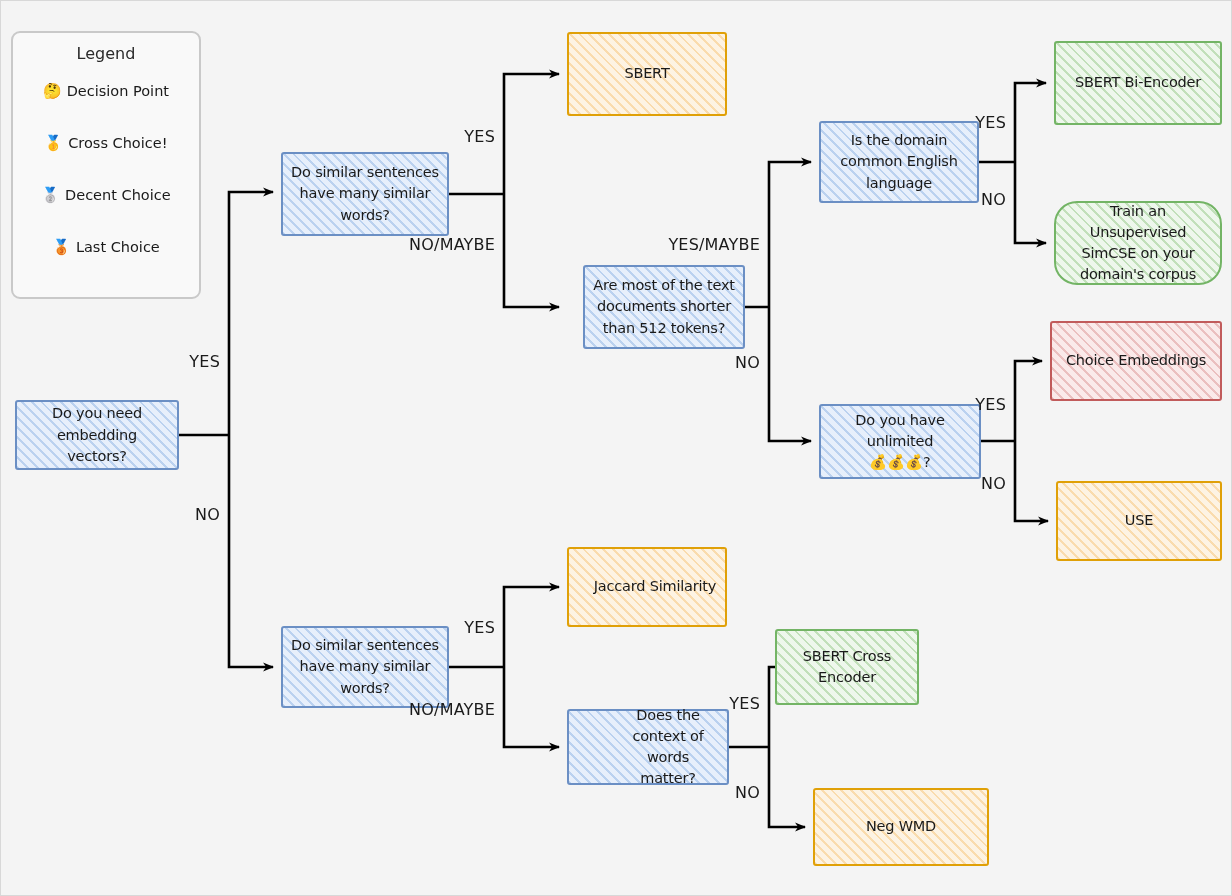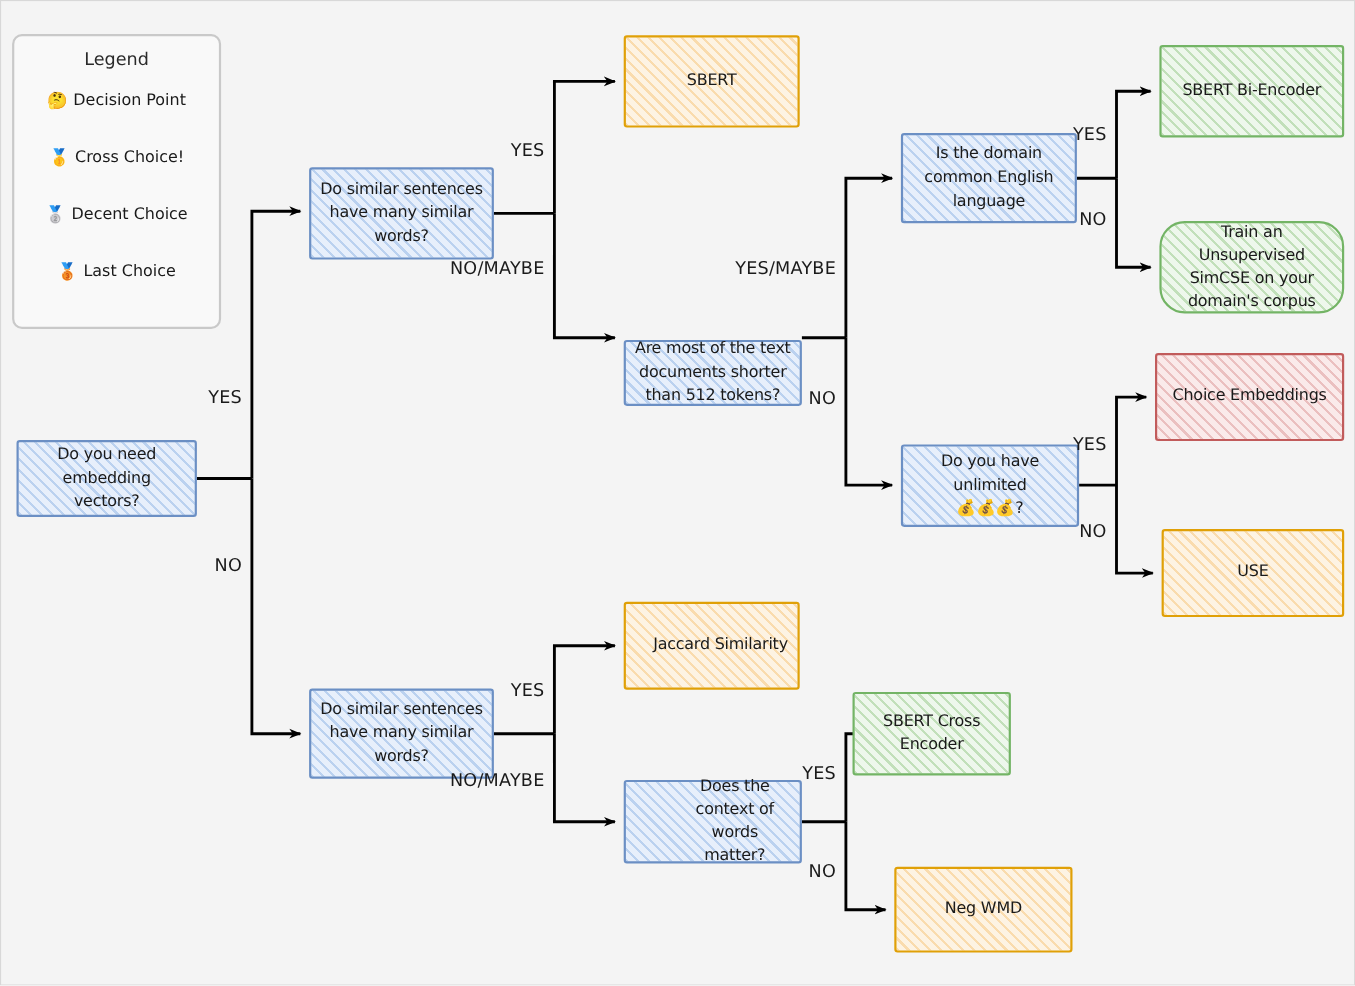--- a/index.html
+++ b/index.html
@@ -162,21 +162,21 @@
   <div id="nodes-layer">
       <div class="node decision" style="left: 14px; top: 399px; width: 164px; height: 70px;">
         <span>Do you need<br>embedding vectors?</span>
       </div>
       <div class="node decision" style="left: 280px; top: 151px; width: 168px; height: 84px;">
         <span>Do similar sentences<br>have many similar<br>words?</span>
       </div>
       <div class="node decent" style="left: 566px; top: 31px; width: 160px; height: 84px;">
         <span>SBERT</span>
       </div>
-      <div class="node decision" style="left: 566px; top: 264px; width: 162px; height: 60px; margin-top: 44px;">
+      <div class="node decision" style="left: 582px; top: 264px; width: 162px; height: 84px;">
         <span>Are most of the text<br>documents shorter<br>than 512 tokens?</span>
       </div>
       <div class="node decision" style="left: 818px; top: 120px; width: 160px; height: 82px;">
         <span>Is the domain<br>common English<br>language</span>
       </div>
       <div class="node best" style="left: 1053px; top: 40px; width: 168px; height: 84px;">
         <span>SBERT Bi-Encoder</span>
       </div>
       <div class="node best" style="left: 1053px; top: 200px; width: 168px; height: 84px; border-radius: 23px;">
         <span>Train an Unsupervised<br>SimCSE on your<br>domain's corpus</span>
@@ -195,21 +195,21 @@
       </div>
       <div class="node decent" style="left: 566px; top: 546px; width: 160px; height: 80px; padding-left: 24px;">
         <span>Jaccard Similarity</span>
       </div>
       <div class="node decision" style="left: 566px; top: 708px; width: 162px; height: 76px; padding-left: 48px;">
         <span>Does the context of<br>words matter?</span>
       </div>
       <div class="node best" style="left: 774px; top: 628px; width: 144px; height: 76px; text-align: center;">
         <span>SBERT Cross Encoder</span>
       </div>
-      <div class="node decent" style="left: 812px; top: 787px; width: 162px; height: 78px; text-align: right;">
+      <div class="node decent" style="left: 812px; top: 787px; width: 176px; height: 78px; text-align: right;">
         <span>Neg WMD</span>
       </div>
     </div>
   <div id="labels-layer">
       <div class="edge-label" style="left: 224px; top: 360px;">YES</div>
       <div class="edge-label" style="left: 224px; top: 513px;">NO</div>
       <div class="edge-label" style="left: 499px; top: 135px;">YES</div>
       <div class="edge-label" style="left: 499px; top: 243px;">NO/MAYBE</div>
       <div class="edge-label" style="left: 764px; top: 243px;">YES/MAYBE</div>
       <div class="edge-label" style="left: 764px; top: 361px;">NO</div>

